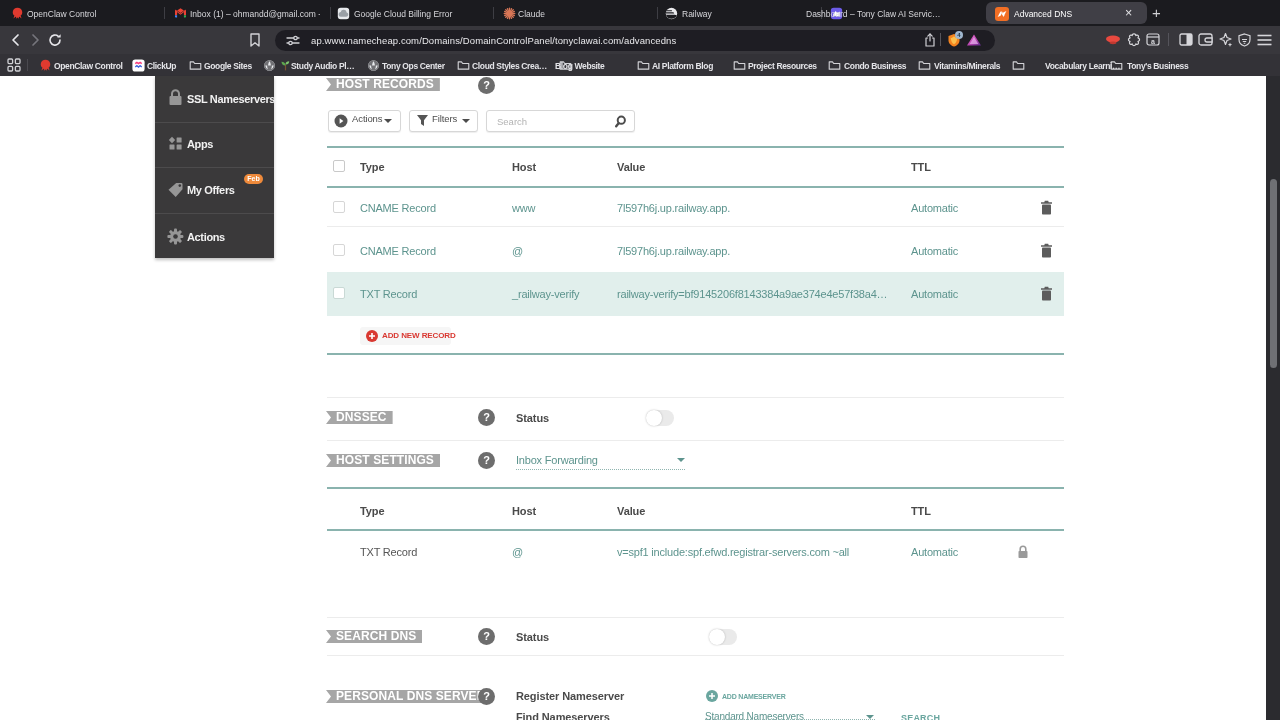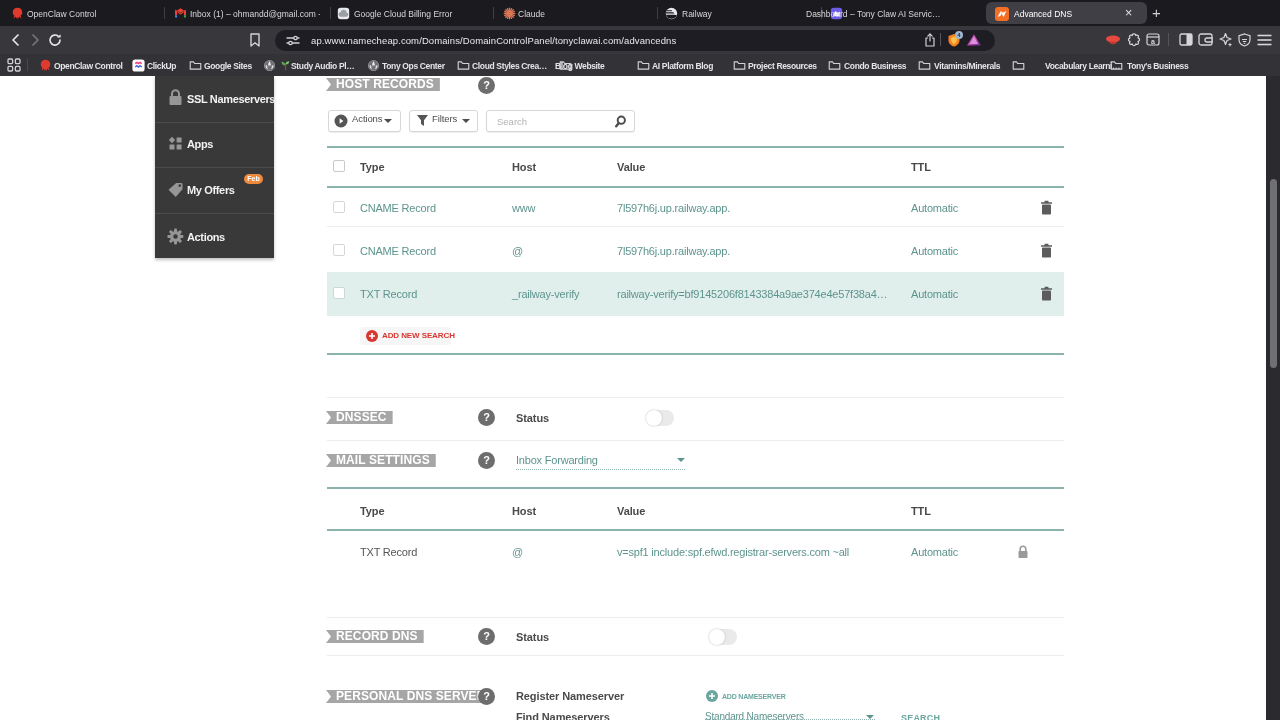--- a/index.html
+++ b/index.html
@@ -381,32 +381,32 @@
   <svg class="abs" style="left:1040px;top:286px" width="13" height="15" viewBox="0 0 13 15">
       <path d="M4.8 0.8h3.4l.5 1.4H12v1.6H1V2.2h3.3z" fill="#5c5c5c"></path>
       <rect x="2" y="4.6" width="9" height="10" rx="0.8" fill="#5c5c5c"></rect>
     </svg>
 
   <div class="abs" style="left:360px;top:327px;width:91px;height:18px;background:#f6f6f6;border-radius:3px"></div>
   <svg class="abs" style="left:366px;top:330px" width="12" height="12" viewBox="0 0 12 12">
       <circle cx="6" cy="6" r="6" fill="#d93831"></circle>
       <path d="M6 3v6M3 6h6" stroke="#fff" stroke-width="1.6"></path>
     </svg>
-  <div class="abs" style="left:382px;top:331px;font-size:8px;font-weight:bold;color:#d93831;letter-spacing:-0.1px">ADD NEW SEARCH</div>
+  <div class="abs" style="left:382px;top:331px;font-size:8px;font-weight:bold;color:#d93831;letter-spacing:-0.1px">ADD NEW RECORD</div>
   <div class="tealline" style="top:353px;height:2px"></div>
   <div class="grayline" style="top:397px"></div>
 
   <div class="badge" style="left:326px;top:411px">DNSSEC</div>
   <div class="qmark" style="left:478px;top:409px">?</div>
   <div class="hdrtxt" style="left:516px;top:412px">Status</div>
   <div class="toggle" style="left:646px;top:410px"></div>
   <div class="knob" style="left:646px;top:410px"></div>
   <div class="grayline" style="top:440px"></div>
 
-  <div class="badge" style="left:326px;top:454px">MAIL SETTINGS</div>
+  <div class="badge" style="left:326px;top:454px">HOST SETTINGS</div>
   <div class="qmark" style="left:478px;top:452px">?</div>
   <div class="abs teal" style="left:516px;top:454px;font-size:11px;letter-spacing:-0.2px">Inbox Forwarding</div>
   <div class="abs" style="left:516px;top:469px;width:169px;border-bottom:1px dotted #8fb5b0"></div>
   <div class="caret" style="left:677px;top:458px;border-top-color:#5d948e"></div>
 
   <div class="tealline" style="top:487px;height:2px"></div>
   <div class="hdrtxt" style="left:360px;top:505px">Type</div>
   <div class="hdrtxt" style="left:512px;top:505px">Host</div>
   <div class="hdrtxt" style="left:617px;top:505px">Value</div>
   <div class="hdrtxt" style="left:911px;top:505px">TTL</div>
@@ -414,21 +414,21 @@
   <div class="celltxt" style="left:360px;top:546px;color:#555555">TXT Record</div>
   <div class="celltxt" style="left:512px;top:546px">@</div>
   <div class="celltxt" style="left:617px;top:546px">v=spf1 include:spf.efwd.registrar-servers.com ~all</div>
   <div class="celltxt" style="left:911px;top:546px">Automatic</div>
   <svg class="abs" style="left:1017px;top:545px" width="12" height="14" viewBox="0 0 12 14">
       <path d="M3.2 6V4a2.8 2.8 0 0 1 5.6 0v2" stroke="#9a9a9a" stroke-width="1.6" fill="none"></path>
       <rect x="1.5" y="6" width="9" height="7" rx="0.8" fill="#9a9a9a"></rect>
     </svg>
   <div class="grayline" style="top:617px"></div>
 
-  <div class="badge" style="left:326px;top:630px">RECORD DNS</div>
+  <div class="badge" style="left:326px;top:630px">SEARCH DNS</div>
   <div class="qmark" style="left:478px;top:628px">?</div>
   <div class="hdrtxt" style="left:516px;top:631px">Status</div>
   <div class="toggle" style="left:709px;top:629px"></div>
   <div class="knob" style="left:709px;top:629px"></div>
   <div class="grayline" style="top:655px"></div>
 
   <div class="badge" style="left:326px;top:690px">PERSONAL DNS SERVER</div>
   <div class="qmark" style="left:478px;top:688px">?</div>
   <div class="hdrtxt" style="left:516px;top:690px">Register Nameserver</div>
   <svg class="abs" style="left:706px;top:690px" width="12" height="12" viewBox="0 0 12 12">

